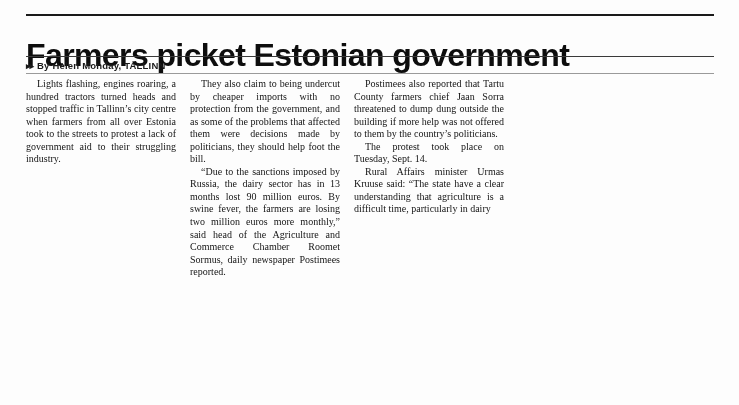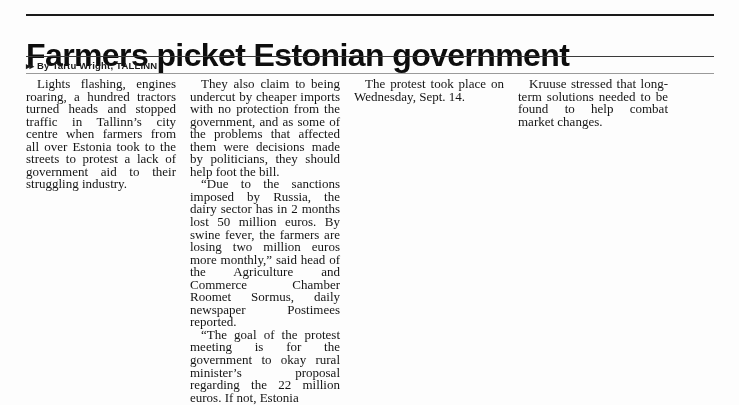--- a/index.html
+++ b/index.html
@@ -82,21 +82,21 @@
     position: absolute;
     left: 26px;
     top: 78px;
     width: 690px;
     height: 318px;
     display: flex;
     gap: 14px;
   }
   .col {
     width: 150px;
-    font-size: 13px;
+    font-size: 10px;
     line-height: 12.55px;
     text-align: justify;
     text-justify: inter-word;
     hyphens: auto;
     -webkit-hyphens: auto;
     color: #141414;
   }
   .col p {
     margin: 0;
     text-indent: 11px;
@@ -114,40 +114,40 @@
 <div class="page">
 
   <div class="headline-rule-top"></div>
 
   <h1 class="headline">Farmers picket Estonian government</h1>
 
   <div class="headline-rule-bottom"></div>
 
   <div class="byline">
     <span class="bullets">▸▸</span>
-    <span>By Tartu Wright, TALLINN</span>
+    <span>By Helen Monday, TALLINN</span>
   </div>
 
   <div class="byline-rule"></div>
 
   <div class="columns">
 
     <div class="col">
       <p class="first">Lights flashing, engines roaring, a hundred tractors turned heads and stopped traffic in Tallinn’s city centre when farmers from all over Estonia took to the streets to protest a lack of government aid to their struggling industry.</p>
     </div>
 
     <div class="col">
       <p>They also claim to being undercut by cheaper imports with no protection from the government, and as some of the problems that affected them were decisions made by politicians, they should help foot the bill.</p>
-      <p>“Due to the sanctions imposed by Russia, the dairy sector has in 2 months lost 50 million euros. By swine fever, the farmers are losing two million euros more monthly,” said head of the Agriculture and Commerce Chamber Roomet Sormus, daily newspaper Postimees reported.</p>
-      <p>“The goal of the protest meeting is for the government to okay rural minister’s proposal regarding the 22 million euros. If not, Estonia</p>
+      <p>“Due to the sanctions imposed by Russia, the dairy sector has in 13 months lost 90 million euros. By swine fever, the farmers are losing two million euros more monthly,” said head of the Agriculture and Commerce Chamber Roomet Sormus, daily newspaper Postimees reported.</p>
     </div>
 
     <div class="col">
-      <p>The protest took place on Wednesday, Sept. 14.</p>
+      <p>Postimees also reported that Tartu County farmers chief Jaan Sorra threatened to dump dung outside the building if more help was not offered to them by the country’s politicians.</p>
+      <p>The protest took place on Tuesday, Sept. 14.</p>
+      <p>Rural Affairs minister Urmas Kruuse said: “The state have a clear understanding that agriculture is a difficult time, particularly in dairy</p>
     </div>
 
     <div class="col">
-      <p>Kruuse stressed that long-term solutions needed to be found to help combat market changes.</p>
     </div>
 
   </div>
 
 </div>
 
 </body></html>

